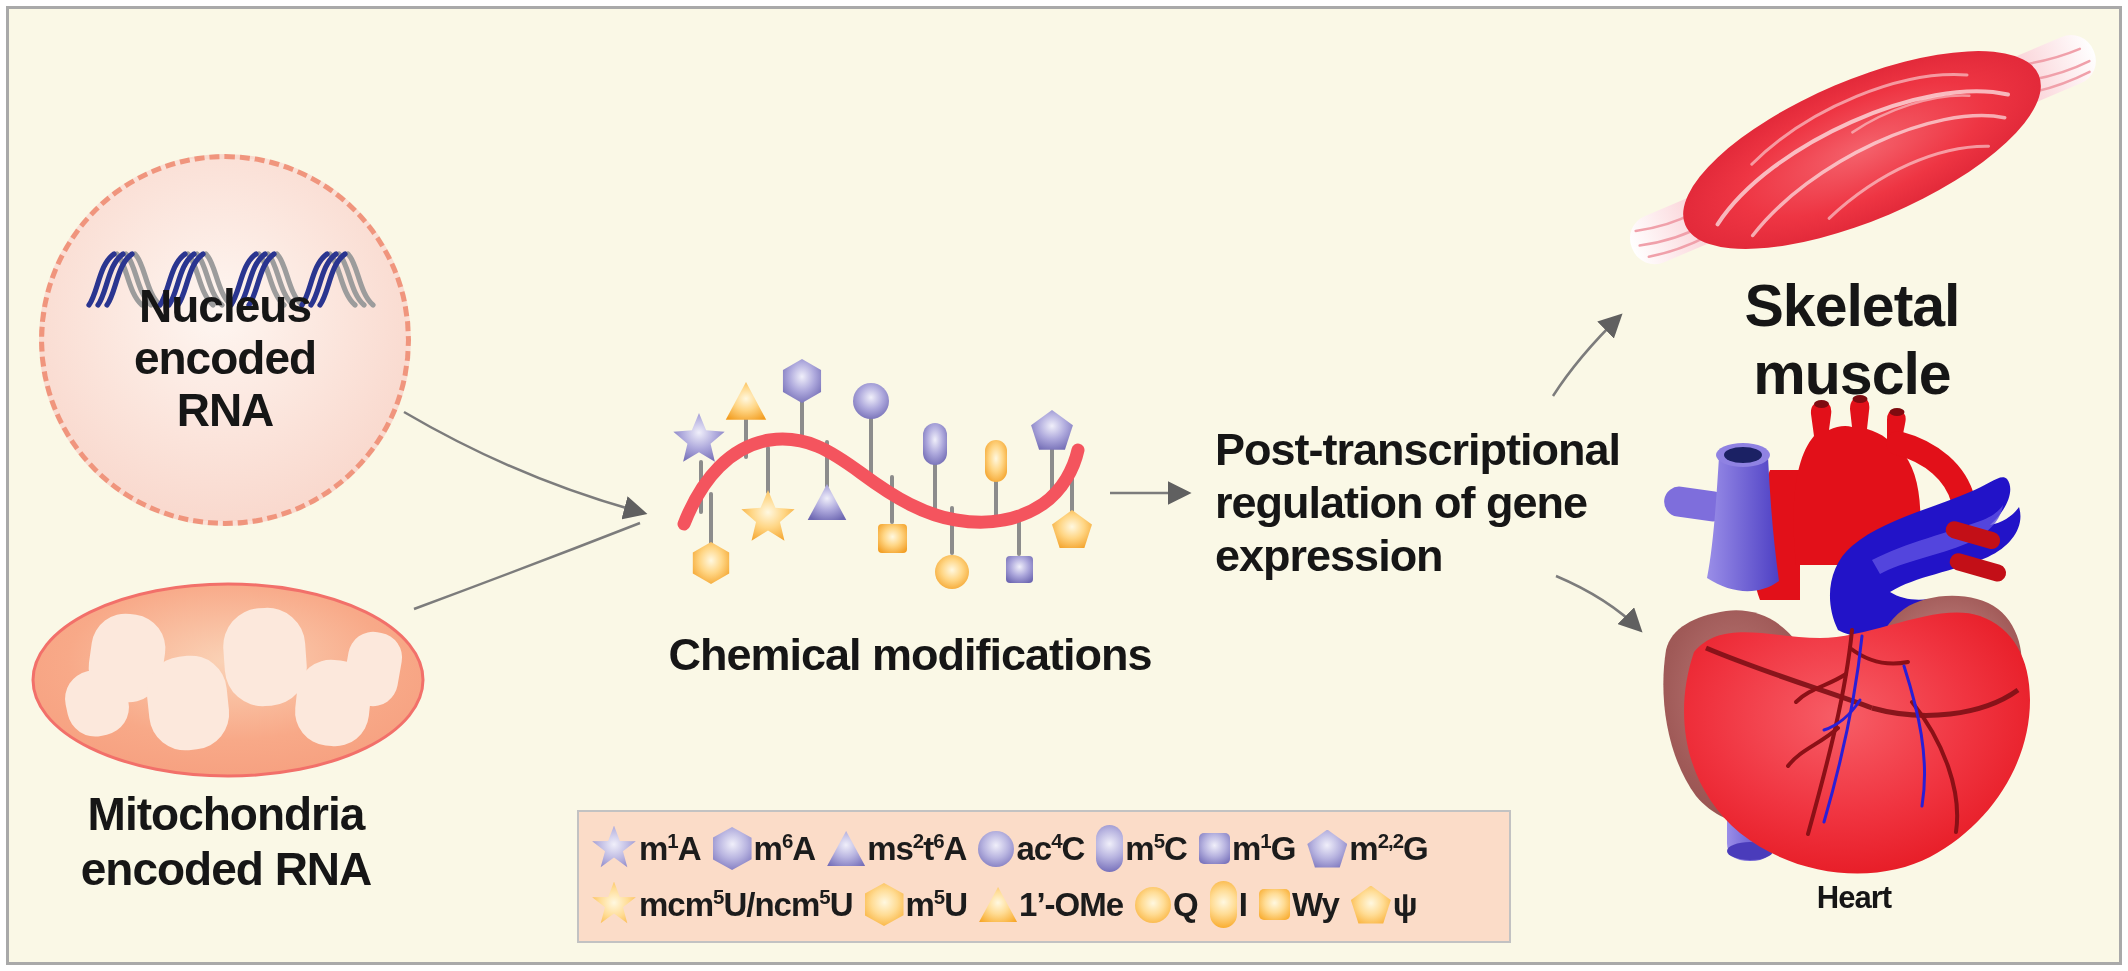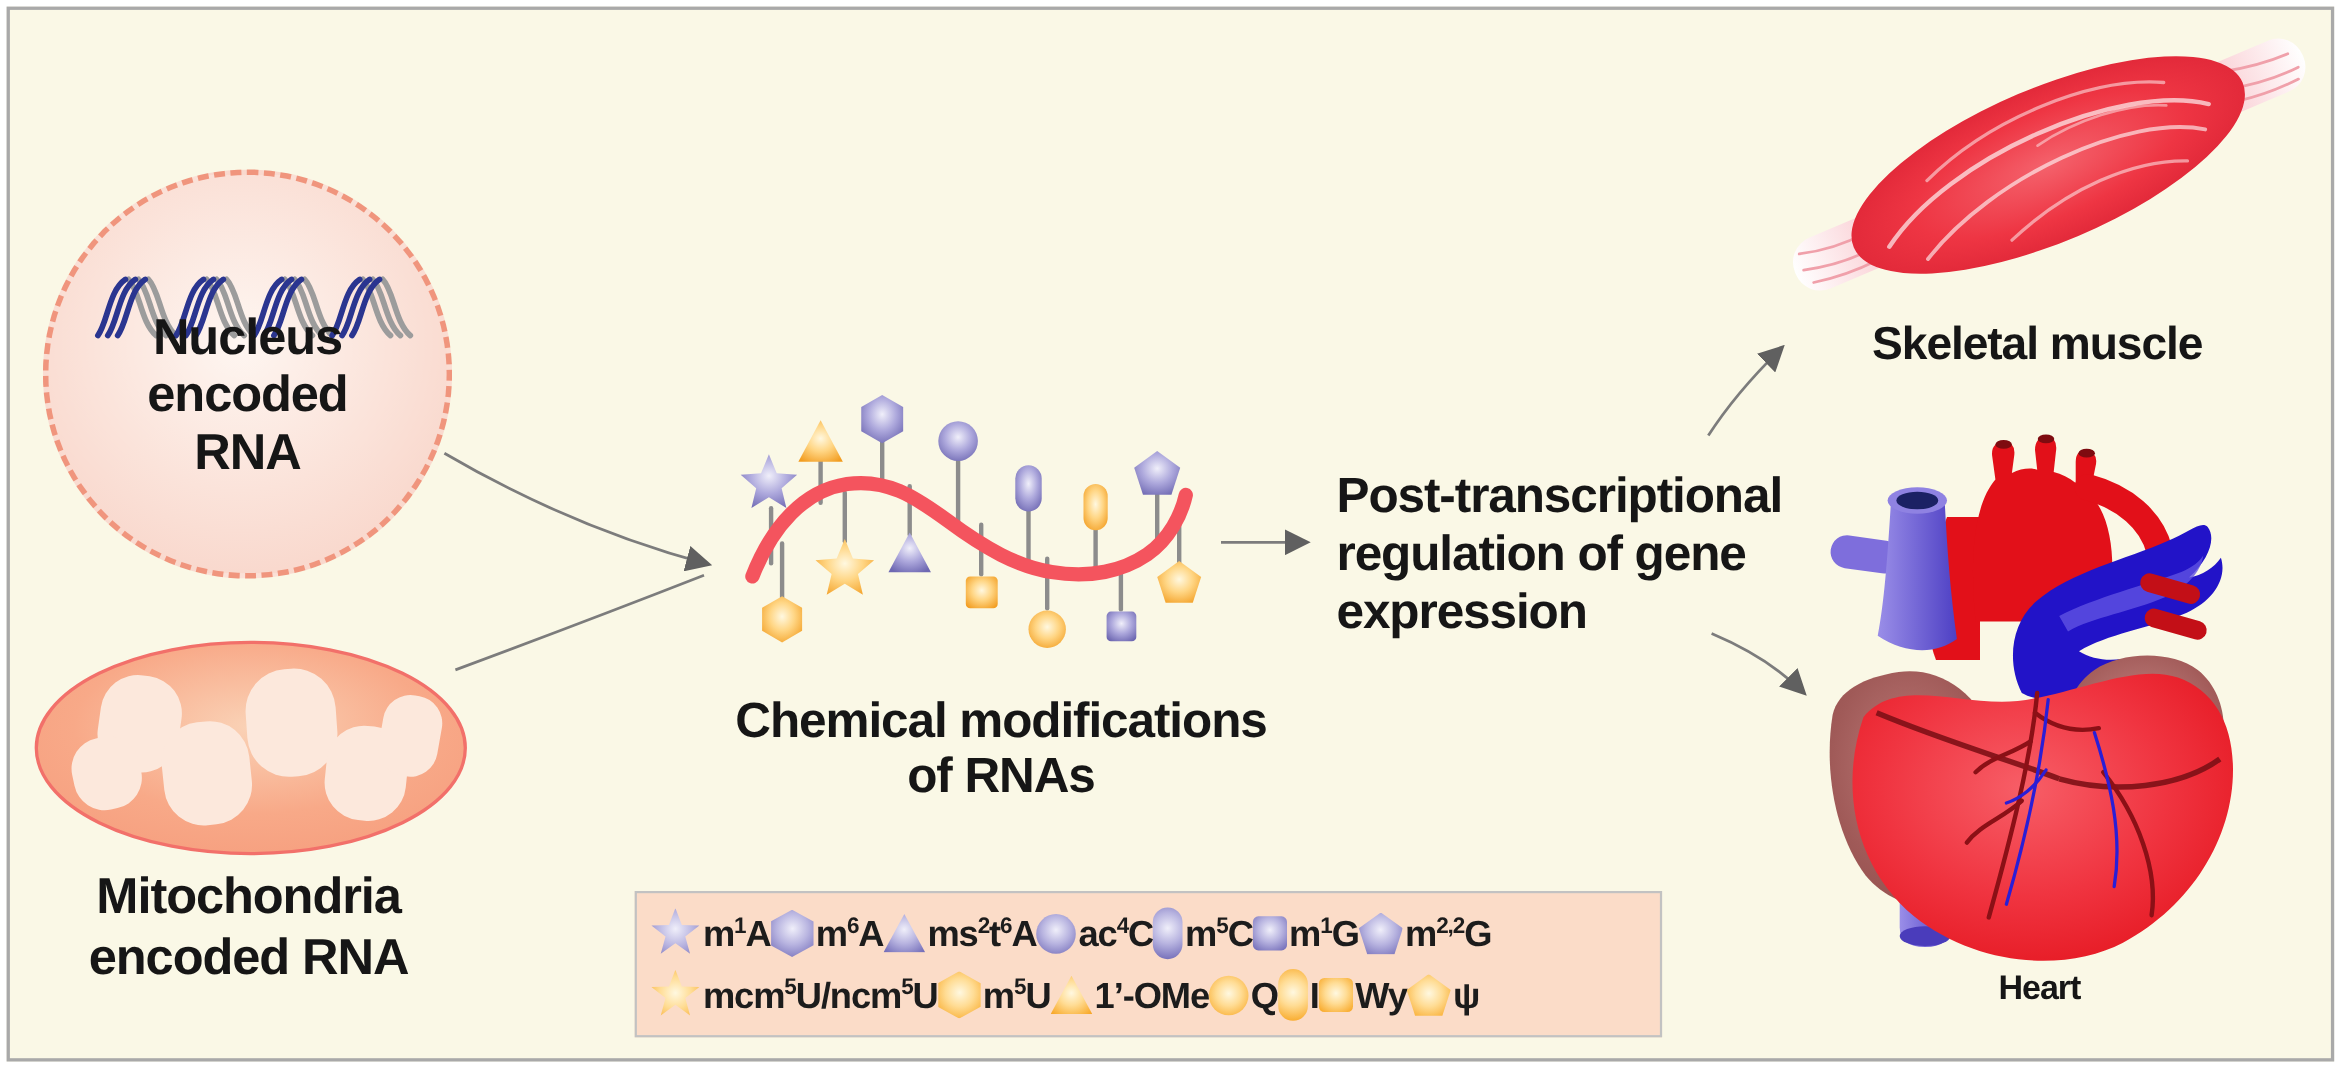--- a/index.html
+++ b/index.html
@@ -9,27 +9,27 @@
   .content{position:absolute;left:-9px;top:-9px;width:2128px;height:971px;}
   .abs{position:absolute;}
   .lbl{font-weight:bold;color:#161616;text-align:center;letter-spacing:-1px;}
   .nucleus-circle{left:39px;top:154px;width:372px;height:372px;border-radius:50%;
      border:5px dashed #F0957D;box-sizing:border-box;
      background:radial-gradient(circle at 48% 42%, #FEF6F1 0%, #FBE3DA 48%, #F7CFC2 100%);}
   .nucleus-label{left:39px;top:280px;width:372px;font-size:46px;line-height:52px;text-align:center;}
   .mito-label{left:24px;top:787px;width:404px;font-size:46px;line-height:55px;}
   .chem-label{left:570px;top:630px;width:680px;font-size:45px;line-height:50px;}
   .post-label{left:1215px;top:423px;width:500px;font-size:45px;line-height:53px;text-align:left;}
-  .muscle-label{left:1652px;top:288px;width:400px;font-size:42px;}
+  .muscle-label{left:1652px;top:272px;width:400px;font-size:59px;}
   .heart-label{left:1654px;top:880px;width:400px;font-size:31px;}
   
   .legend{left:577px;top:810px;width:934px;height:133px;box-sizing:border-box;
      background:#FBDCC8;border:2px solid #C2C2C2;display:flex;flex-direction:column;
      justify-content:space-evenly;padding:4px 12px;}
-  .legend-row{display:flex;align-items:center;gap:0;}
+  .legend-row{display:flex;align-items:center;gap:12px;}
   .legend-item{display:flex;align-items:center;gap:2px;}
   .legend-label{font-size:33px;font-weight:bold;color:#1C1C1C;letter-spacing:-1px;white-space:nowrap;}
   .legend-label sup{font-size:62%;line-height:0;}
   .shape{display:inline-block;flex:none;}
   .purple{background:radial-gradient(circle at 50% 40%, #F0EFFA 0%, #B8B4E0 45%, #7B75BD 88%, #6F69B3 100%);}
   .orange{background:radial-gradient(circle at 50% 45%, #FFF8E0 0%, #FFDC94 42%, #F9AE33 88%, #F2A026 100%);}
   .shape-star{width:46px;height:46px;clip-path:polygon(50% 0%,62.7% 33.5%,97.5% 34.5%,69.5% 56%,79% 90.5%,50% 69.5%,21% 90.5%,30.5% 56%,2.5% 34.5%,37.3% 33.5%);}
   .shape-hexagon{width:39px;height:43px;clip-path:polygon(50% 0%,100% 25%,100% 75%,50% 100%,0% 75%,0% 25%);}
   .shape-triangle{width:38px;height:35px;clip-path:polygon(50% 0%,100% 100%,0% 100%);}
   .shape-circle{width:36px;height:36px;border-radius:50%;}
@@ -163,21 +163,20 @@
        <circle cx="952" cy="572" r="17" fill="url(#og)"></circle>
        <rect x="985" y="440" width="22" height="42" rx="11" fill="url(#og)"></rect>
        <rect x="1006" y="556" width="27" height="27" rx="4" fill="url(#pg)"></rect>
        <polygon points="0,-1 0.951,-0.309 0.588,0.809 -0.588,0.809 -0.951,-0.309" transform="translate(1052 432) scale(22)" fill="url(#pg)"></polygon>
        <polygon points="0,-1 0.951,-0.309 0.588,0.809 -0.588,0.809 -0.951,-0.309" transform="translate(1072 531) scale(21)" fill="url(#og)"></polygon>
      </g>
    </svg>
 
    <div class="abs lbl chem-label">
      <div>Chemical modifications</div>
-     <div>of RNAs</div>
    </div>
 
    <div class="abs lbl post-label">
      <div>Post-transcriptional</div>
      <div>regulation of gene</div>
      <div>expression</div>
    </div>
 
    <div class="abs legend">
      <div class="legend-row">

